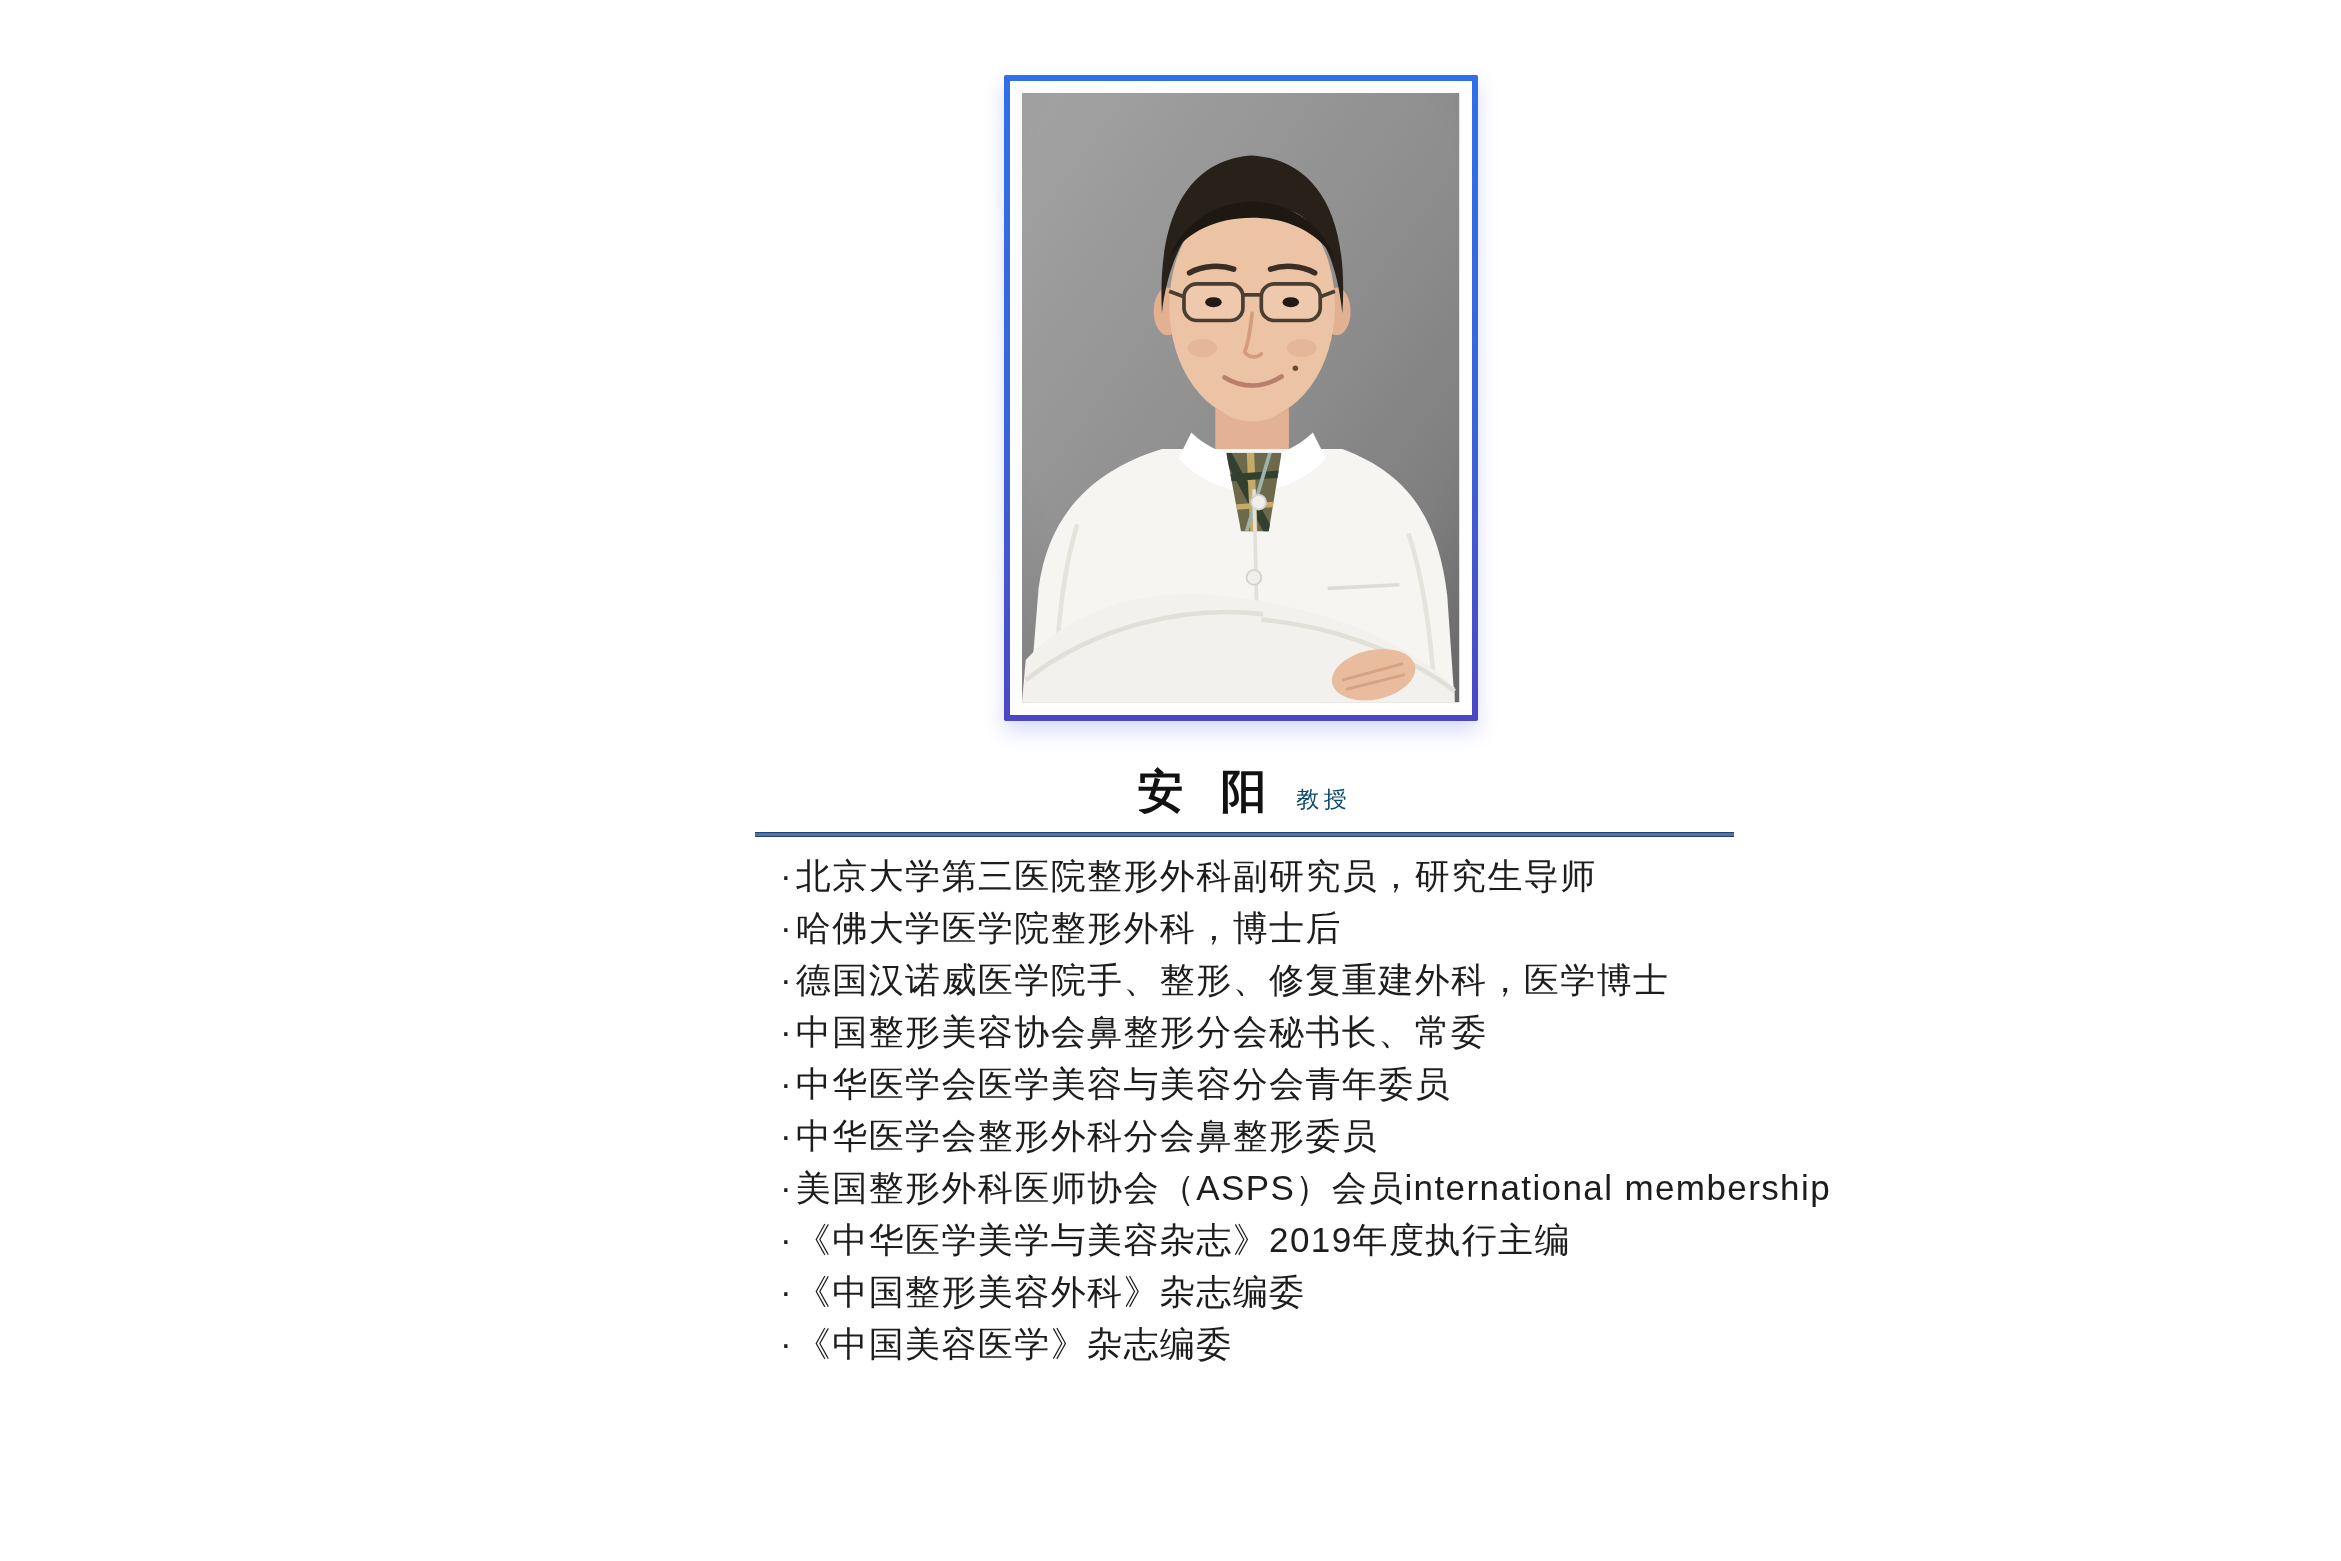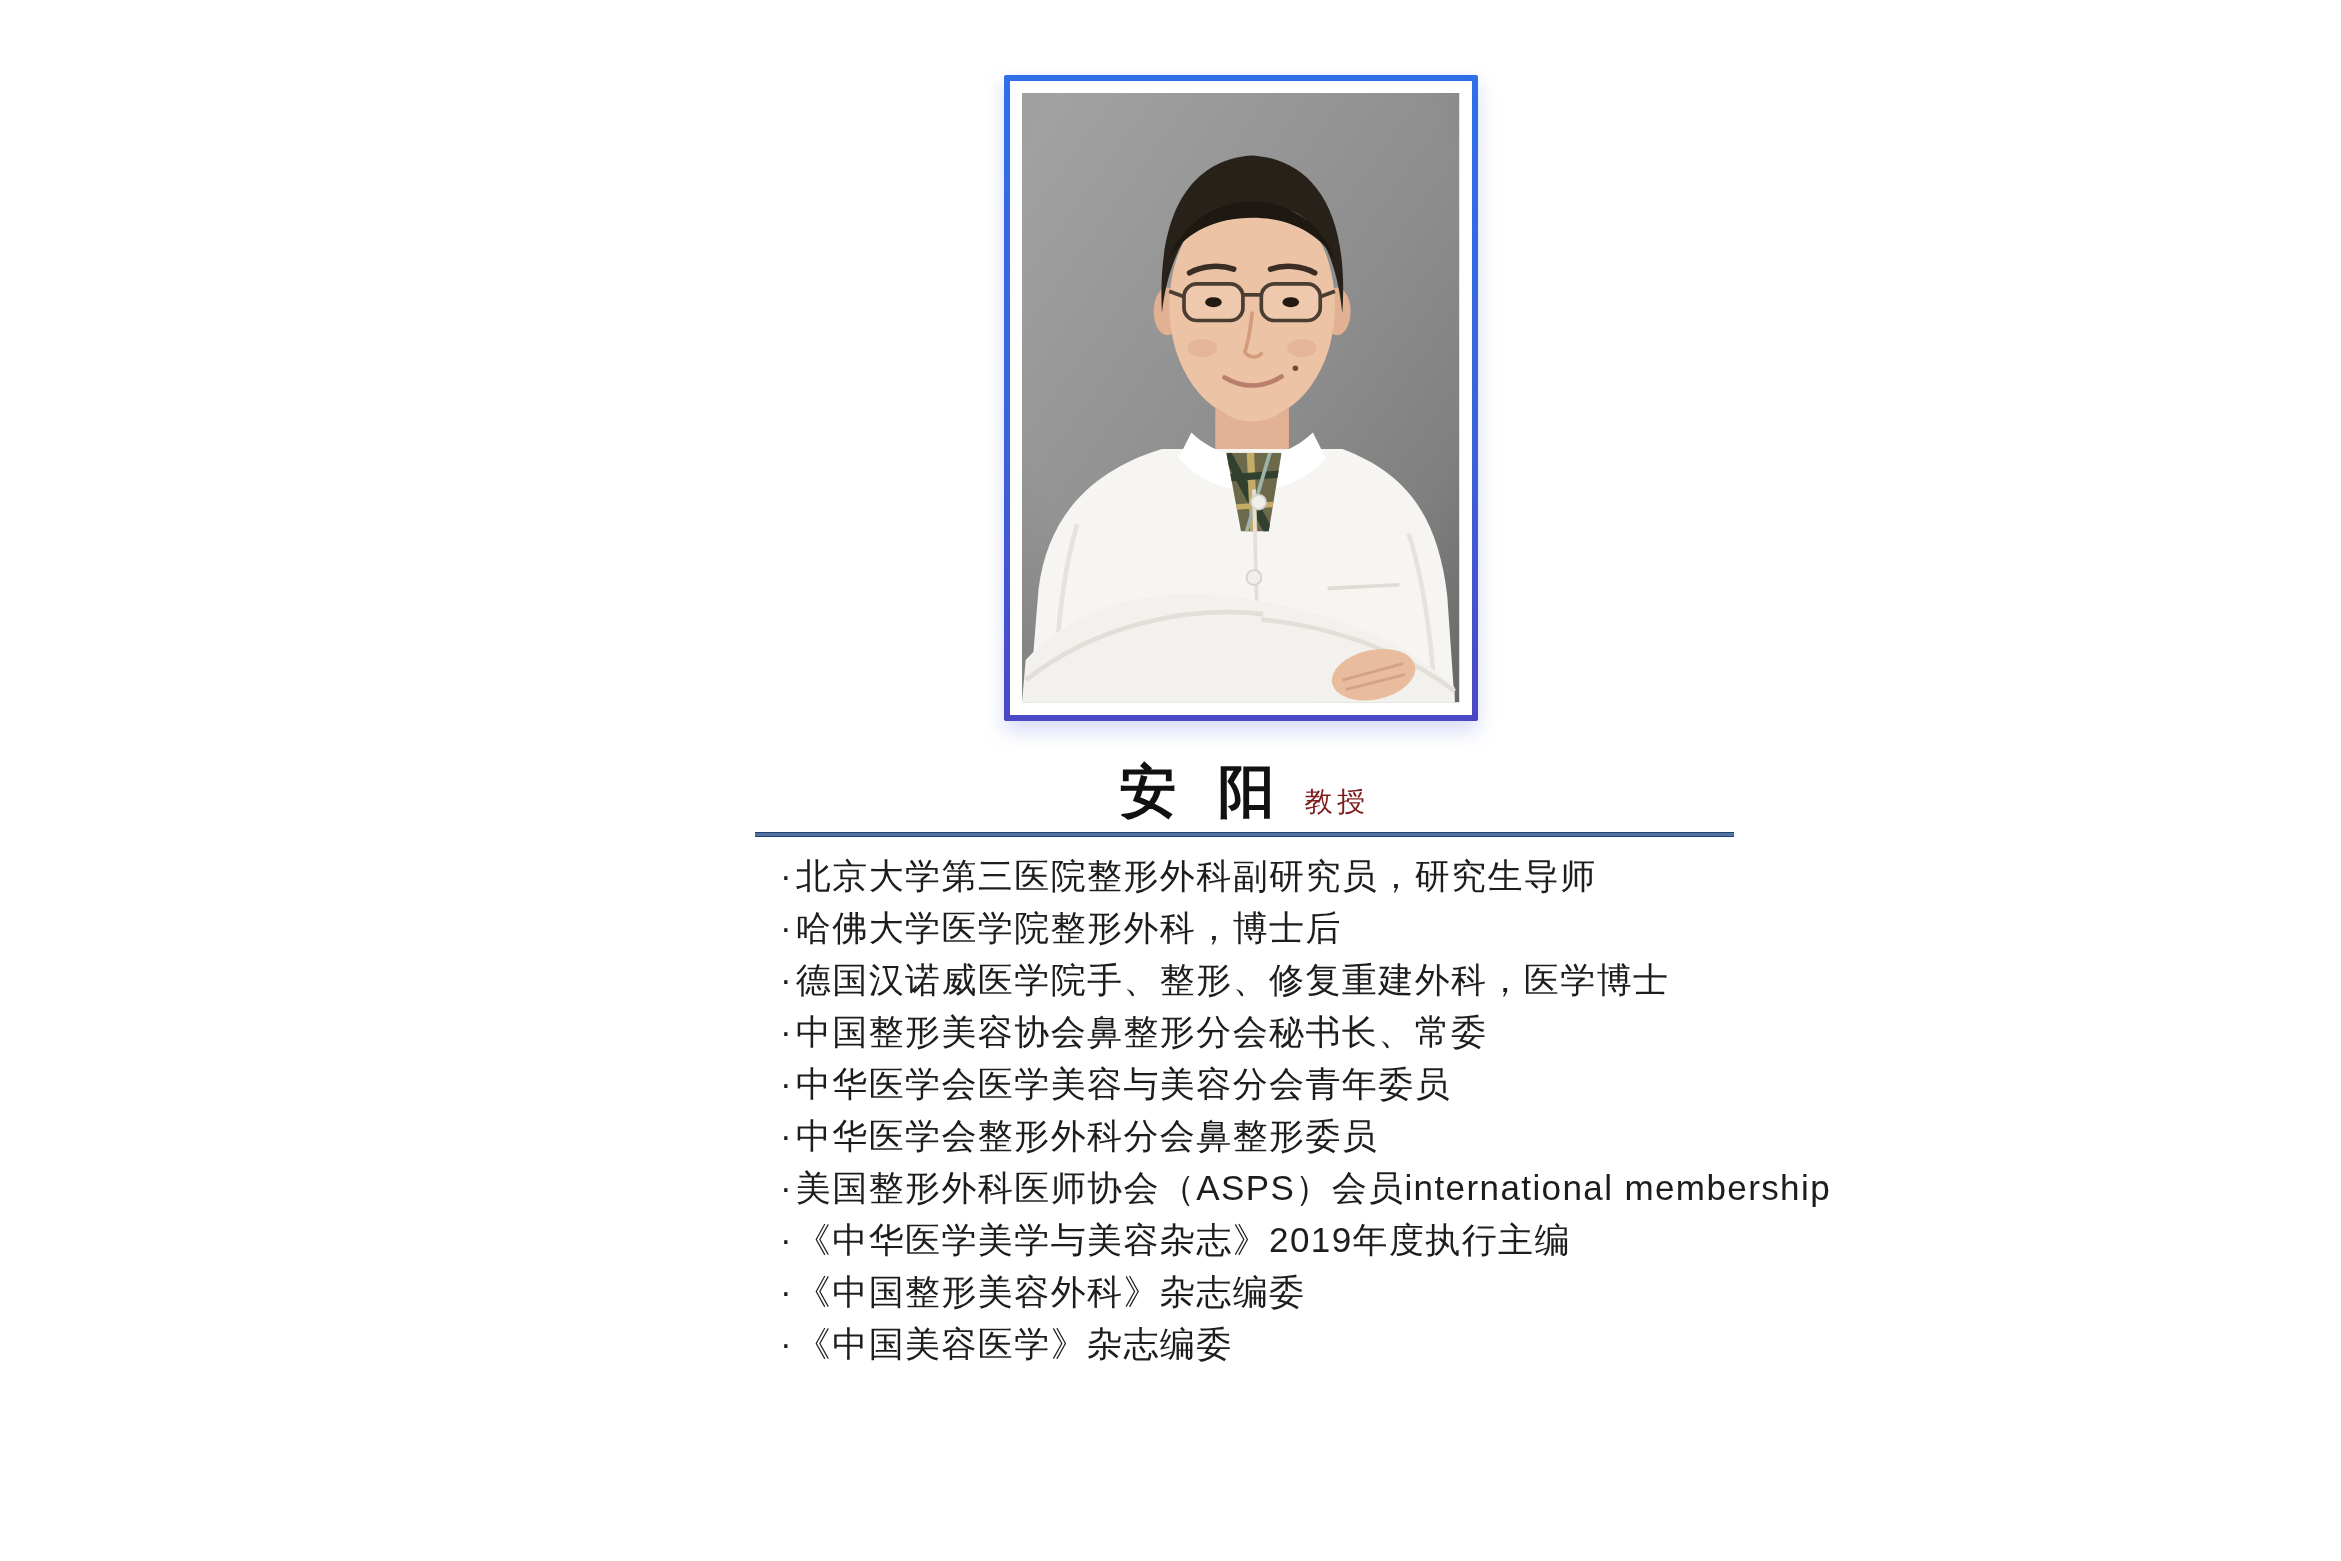--- a/index.html
+++ b/index.html
@@ -49,32 +49,33 @@
     left: 755px;
     top: 765px;
     width: 979px;
     display: flex;
     justify-content: center;
     align-items: baseline;
     gap: 24px;
     white-space: nowrap;
   }
   .name {
-    font-size: 57px;
+    font-size: 46px;
     line-height: 53px;
     font-weight: 700;
     letter-spacing: 5.5px;
     word-spacing: 14.7px;
     color: #111111;
+    font-family: Liberation Serif, serif;
   }
   .title {
-    font-size: 28px;
+    font-size: 23px;
     font-weight: 400;
     letter-spacing: 4.6px;
-    color: #7f1d1d;
+    color: #0c4a6e;
   }
 
   
   .divider {
     position: absolute;
     left: 755px;
     top: 832px;
     width: 979px;
     height: 4.6px;
     background: linear-gradient(

